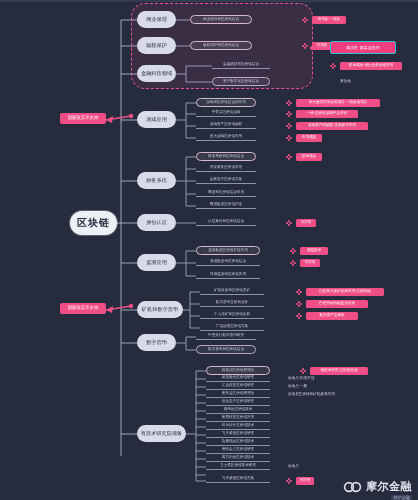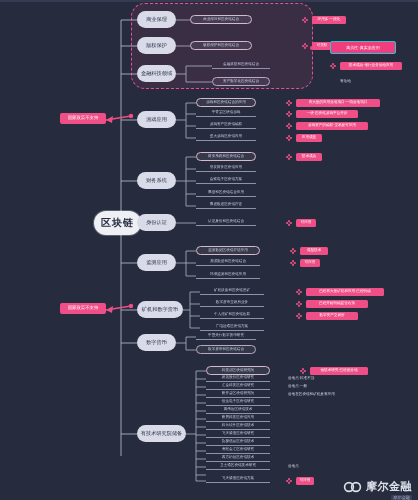--- a/index.html
+++ b/index.html
@@ -203,21 +203,21 @@
       <path d="M106,310 L131,306"></path>
     </g>
     <g fill="#ef4f86">
       <polygon points="106,120 113,116 112,123"></polygon>
       <polygon points="106,310 113,306 112,313"></polygon>
       <circle cx="131" cy="116" r="2.2"></circle>
       <circle cx="131" cy="306" r="2.2"></circle>
     </g>
   </svg>
 
-  <div class="center-node" style="left:70px;top:211px;width:47px;height:24px;margin-left:24px;">
+  <div class="center-node" style="left:70px;top:211px;width:47px;height:24px;">
     <span>区块链</span>
   </div>
 
   <div class="branch-node" style="left:137px;top:11px;width:39px;height:17px;">
     <span>商业保理</span>
     </div>
   <div class="branch-node" style="left:137px;top:37px;width:39px;height:17px;">
     <span>版权保护</span>
     </div>
   <div class="branch-node" style="left:137px;top:65px;width:39px;height:17px;">

